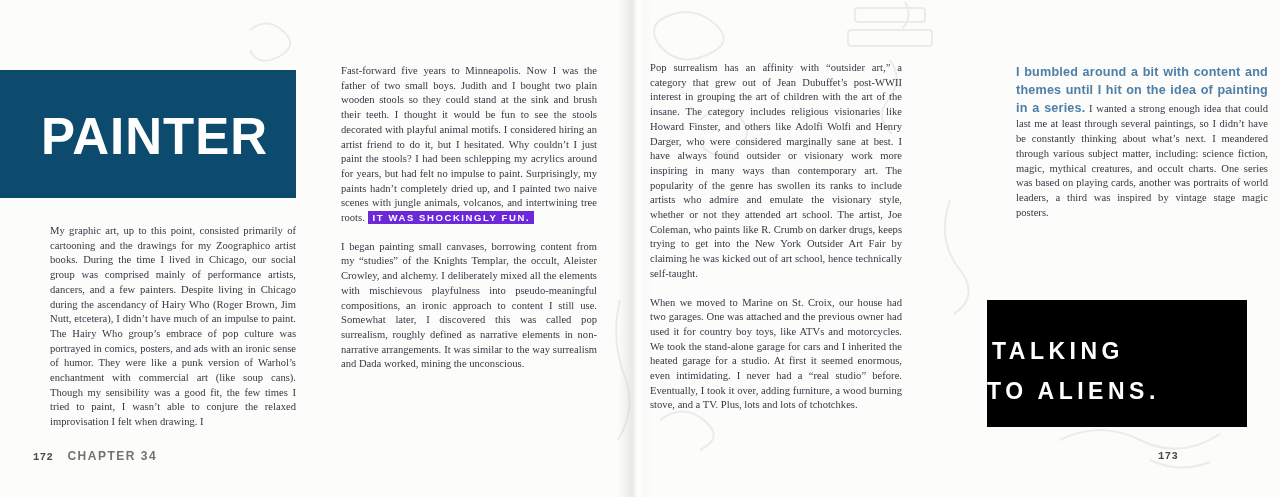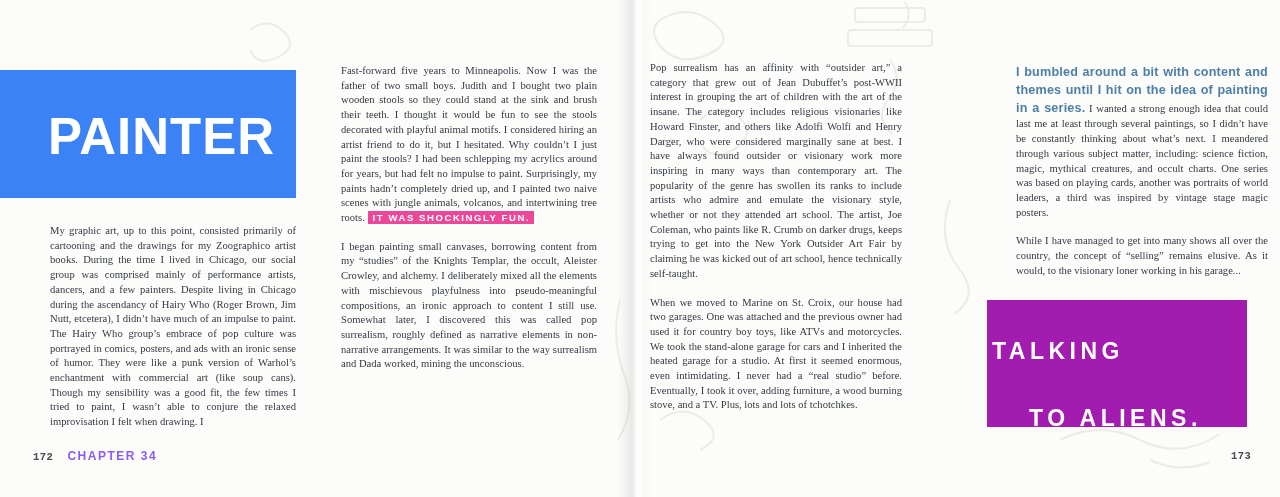--- a/index.html
+++ b/index.html
@@ -20,22 +20,22 @@
       rgba(190,188,182,0.30) 42%,
       rgba(255,255,255,0.95) 58%,
       rgba(222,220,215,0.12) 80%,
       rgba(222,220,215,0) 100%);
     pointer-events:none;
   }
 
   
   .title-box {
     position:absolute; left:0; top:70px; width:296px; height:128px;
-    background:#3b82f6; overflow:hidden;
-    display:flex; align-items:center;padding-left:7px;
+    background:#0c4a6e; overflow:hidden;
+    display:flex; align-items:center;
   }
   .title-box .title {
     font-family:"Liberation Sans", sans-serif;
     font-weight:bold; font-size:51px; letter-spacing:1px;
     color:#ffffff; padding-left:41px; padding-top:4px; white-space:nowrap;
   }
 
   .col {
     position:absolute;
     font-size:10.6px; line-height:14.7px; text-align:justify;
@@ -45,50 +45,50 @@
   .col p:last-child { margin-bottom:0; }
 
   .col1 { left:50px;  top:224px; width:246px; }
   .col2 { left:341px; top:64px;  width:256px; }
   .col3 { left:650px; top:61px;  width:252px; }
   .col4 { left:1016px; top:64px;  width:252px; }
 
   .hl {
     font-family:"Liberation Sans", sans-serif;
     font-weight:bold; font-size:9.5px; letter-spacing:1.6px;
-    color:#ffffff; background:#ec4899;
+    color:#ffffff; background:#6d28d9;
     padding:1px 4px 1px 5px; white-space:nowrap;
   }
 
   .lead {
     font-family:"Liberation Sans", sans-serif;
     font-weight:bold; font-size:12.6px; line-height:17.8px;
     letter-spacing:0.2px; color:#4d7fa8;
   }
 
   .alien-box {
     position:absolute; left:987px; top:300px; width:260px; height:127px;
-    background:#a21caf; overflow:hidden;
+    background:#000000; overflow:hidden;
     font-family:"Liberation Sans", sans-serif;
     font-weight:bold; color:#ffffff;
     font-size:23px; letter-spacing:4.5px;
     padding-top:31px;
   }
   .alien-box .bl1 { padding-left:5px;  line-height:40px; white-space:nowrap; }
-  .alien-box .bl2 { padding-left:42px; line-height:40px; white-space:nowrap;margin-top:27px; }
+  .alien-box .bl2 { line-height:40px; white-space:nowrap; }
 
   .footer {
     position:absolute; top:449px; font-size:11px;
     font-family:"Liberation Sans", sans-serif;
   }
   .footer-left { left:33px; }
-  .footer-right { left:1231px; }
+  .footer-right { left:1158px; }
   .pagenum { color:#4a4a4a; font-weight:bold; font-size:10.5px; letter-spacing:0.5px;font-family:Liberation Mono, monospace; }
   .chapter-label {
-    color:#8b5cf6; font-weight:bold; font-size:12px;
+    color:#737373; font-weight:bold; font-size:12px;
     letter-spacing:1.5px; margin-left:14px;
   }
 </style>
 </head>
 <body>
 
 <svg class="doodles" width="1280" height="497" viewBox="0 0 1280 497" fill="none" stroke="#edebe6" stroke-width="2">
   <rect x="855" y="8" width="70" height="14" rx="3"></rect>
   <rect x="848" y="30" width="84" height="16" rx="3"></rect>
   <path d="M905 2 q8 14 -2 26"></path>
@@ -130,21 +130,20 @@
 
   <div>
 
     <div class="col col3">
       <p>Pop surrealism has an affinity with “outsider art,” a category that grew out of Jean Dubuffet’s post-WWII interest in grouping the art of children with the art of the insane. The category includes religious visionaries like Howard Finster, and others like Adolfi Wolfi and Henry Darger, who were considered marginally sane at best. I have always found outsider or visionary work more inspiring in many ways than contemporary art. The popularity of the genre has swollen its ranks to include artists who admire and emulate the visionary style, whether or not they attended art school. The artist, Joe Coleman, who paints like R. Crumb on darker drugs, keeps trying to get into the New York Outsider Art Fair by claiming he was kicked out of art school, hence technically self-taught.</p>
       <p>When we moved to Marine on St. Croix, our house had two garages. One was attached and the previous owner had used it for country boy toys, like ATVs and motorcycles. We took the stand-alone garage for cars and I inherited the heated garage for a studio. At first it seemed enormous, even intimidating. I never had a “real studio” before. Eventually, I took it over, adding furniture, a wood burning stove, and a TV. Plus, lots and lots of tchotchkes.</p>
     </div>
 
     <div class="col col4">
       <p><span class="lead">I bumbled around a bit with content and themes until I hit on the idea of painting in a series.</span> <span>I wanted a strong enough idea that could last me at least through several paintings, so I didn’t have be constantly thinking about what’s next. I meandered through various subject matter, including: science fiction, magic, mythical creatures, and occult charts. One series was based on playing cards, another was portraits of world leaders, a third was inspired by vintage stage magic posters.</span></p>
-      <p>While I have managed to get into many shows all over the country, the concept of “selling” remains elusive. As it would, to the visionary loner working in his garage...</p>
     </div>
 
     <div class="alien-box">
       <div class="bl1">TALKING</div>
       <div class="bl2">TO ALIENS.</div>
     </div>
 
     <div class="footer footer-right">
       <span class="pagenum">173</span>
     </div>

